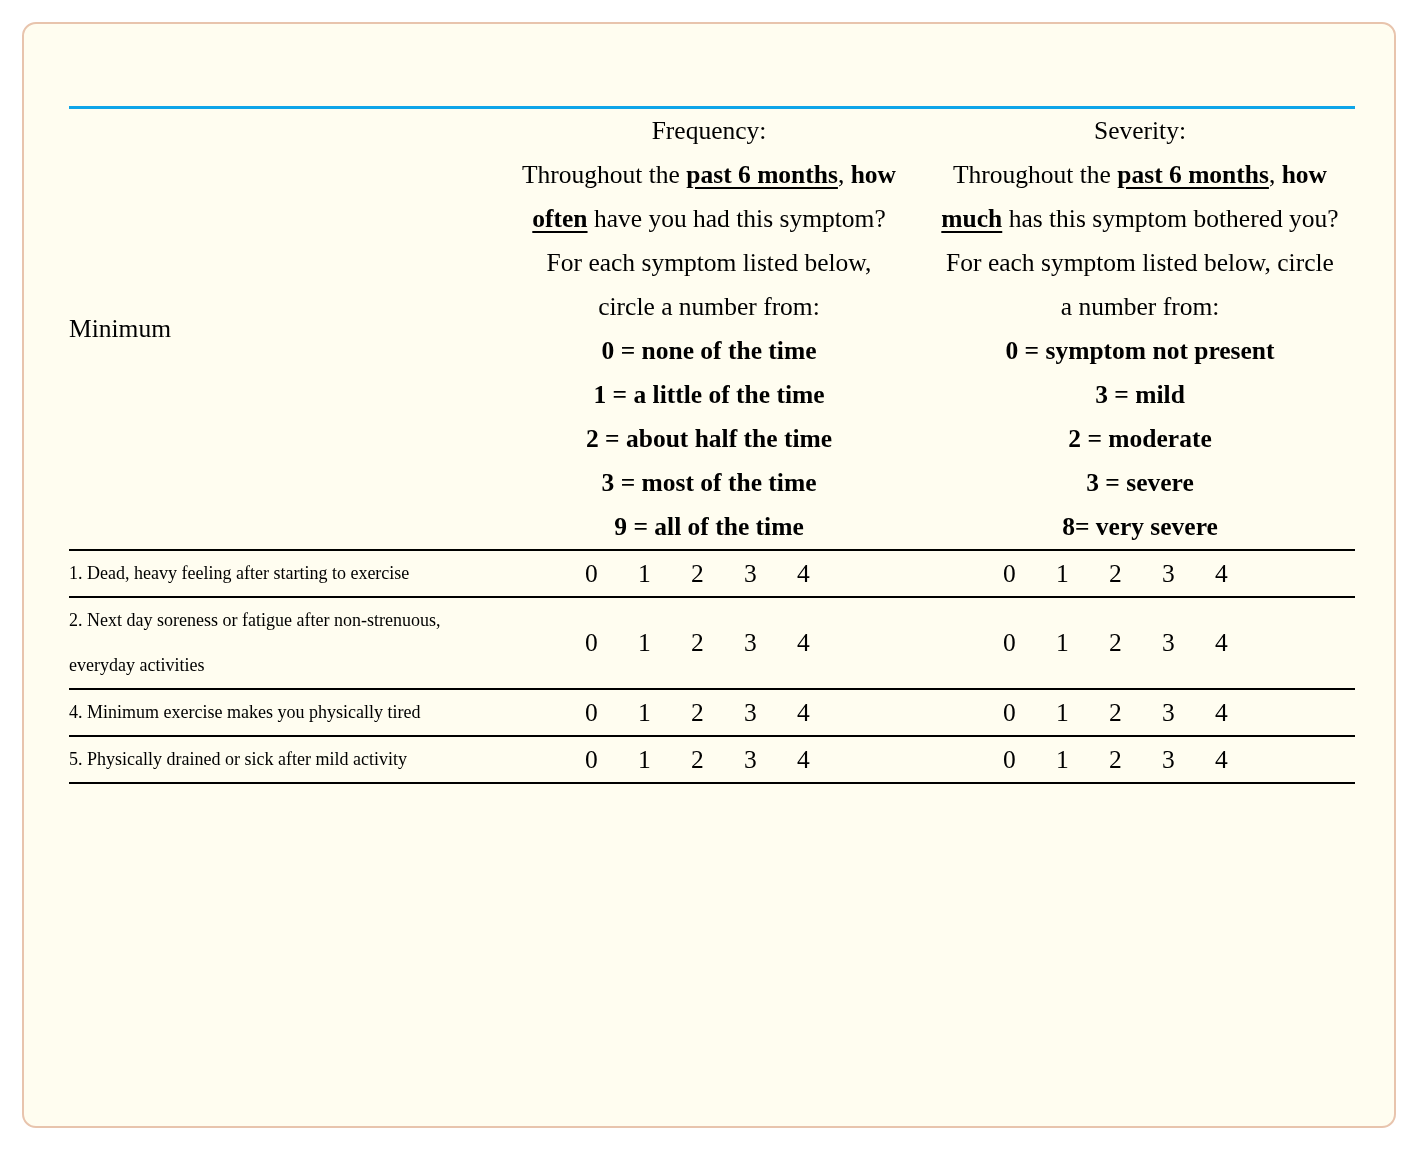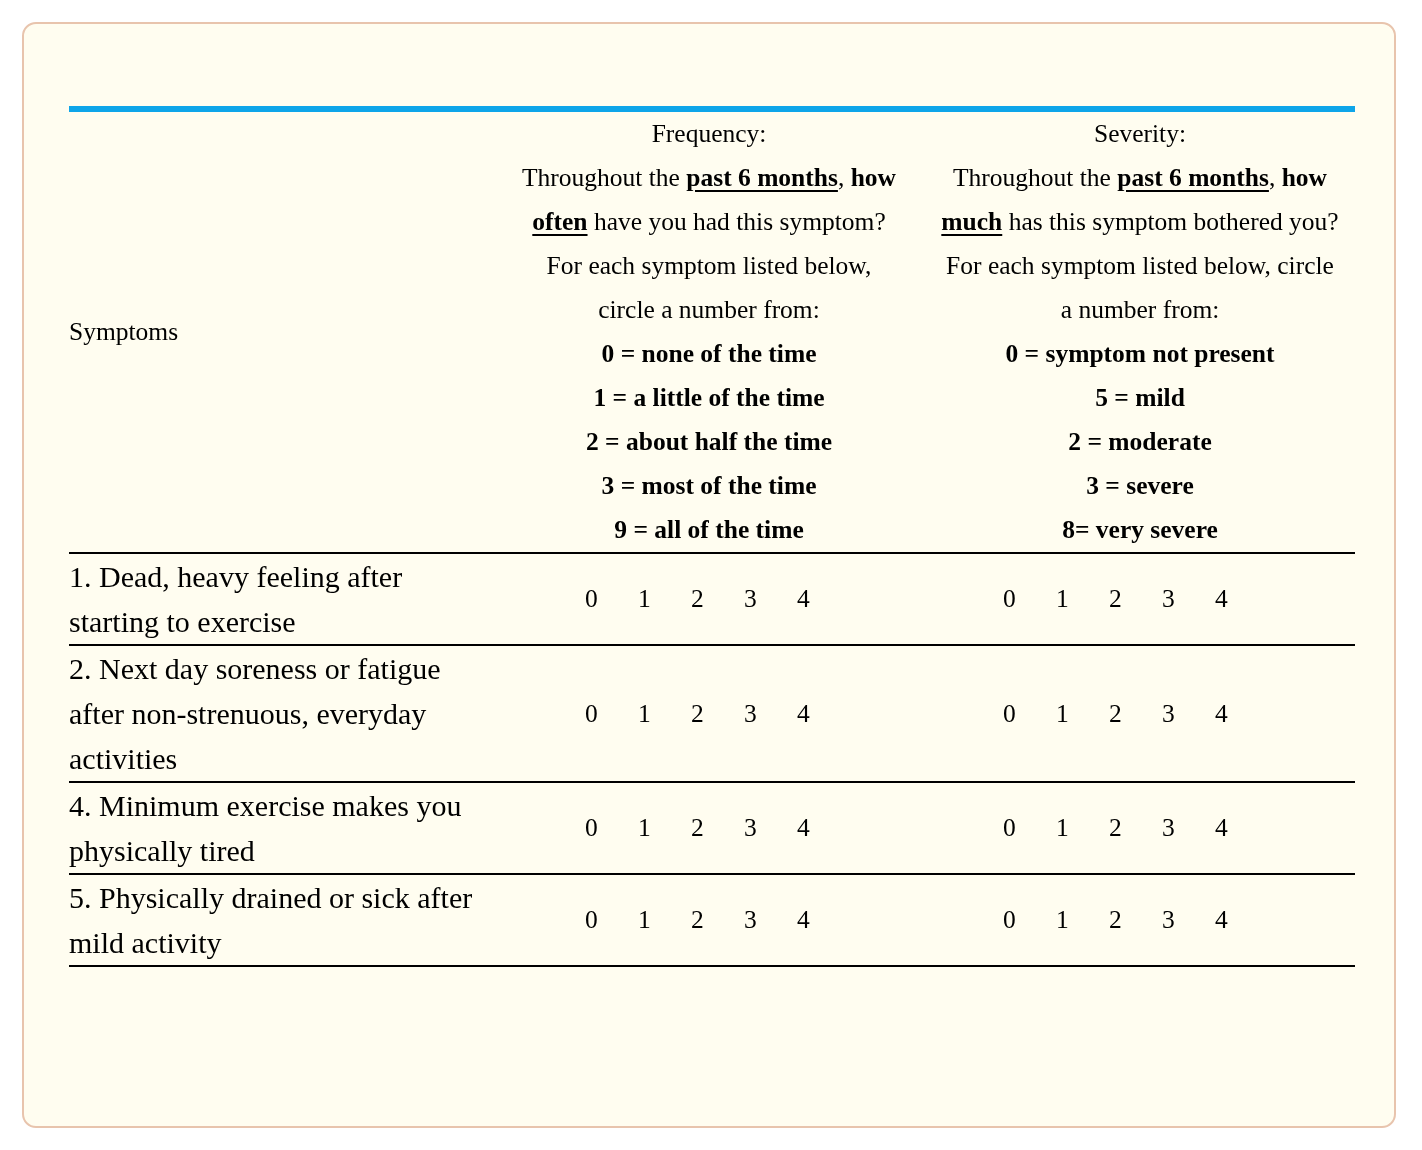--- a/index.html
+++ b/index.html
@@ -40,21 +40,21 @@
     table-layout: fixed;
   }
 
   table.survey td {
     padding: 0;
     vertical-align: middle;
     background: transparent;
   }
 
   .rule-top td {
-    border-top: 6px solid #0ea5e9;
+    border-top: 3px solid #0ea5e9;
     font-family: Liberation Serif, serif;
   }
   .rule-row td {
     border-top: 2.2px solid #000;
   }
   .rule-bottom td {
     border-top: 2.2px solid #000;
   }
 
   
@@ -81,21 +81,21 @@
   }
 
   .sym-head {
     font-size: 25.5px;
     text-align: left;
     padding-left: 22px;
     vertical-align: middle;
   }
 
   .sym-cell {
-    font-size: 30px;
+    font-size: 18px;
     line-height: 45px;
     text-align: left;
     padding: 14px 10px 16px 22px;
     vertical-align: middle;
   }
 
   .nums {
     text-align: left;
     font-size: 25.5px;
     vertical-align: middle;
@@ -116,21 +116,21 @@
   <div class="table-wrap">
     <table class="survey">
       <colgroup>
         <col class="c-sym">
         <col class="c-freq">
         <col class="c-sev">
       </colgroup>
       <tbody>
 
         <tr class="rule-top">
-          <td class="sym-head">Symptoms</td>
+          <td class="sym-head">Minimum</td>
 
           <td class="head-cell">
             <div class="line">Frequency:</div>
             <div class="line"><span>Throughout the </span><b><u>past 6 months</u></b><span>, </span><b>how</b></div>
             <div class="line"><b><u>often</u></b><span> have you had this symptom?</span></div>
             <div class="line">For each symptom listed below,</div>
             <div class="line">circle a number from:</div>
             <div class="line scale-line">0 = none of the time</div>
             <div class="line scale-line">1 = a little of the time</div>
             <div class="line scale-line">2 = about half the time</div>
@@ -138,21 +138,21 @@
             <div class="line scale-line">9 = all of the time</div>
           </td>
 
           <td class="head-cell">
             <div class="line">Severity:</div>
             <div class="line"><span>Throughout the </span><b><u>past 6 months</u></b><span>, </span><b>how</b></div>
             <div class="line"><b><u>much</u></b><span> has this symptom bothered you?</span></div>
             <div class="line">For each symptom listed below, circle</div>
             <div class="line">a number from:</div>
             <div class="line scale-line">0 = symptom not present</div>
-            <div class="line scale-line">5 = mild</div>
+            <div class="line scale-line">3 = mild</div>
             <div class="line scale-line">2 = moderate</div>
             <div class="line scale-line">3 = severe</div>
             <div class="line scale-line">8= very severe</div>
           </td>
         </tr>
 
         <tr class="rule-row">
           <td class="sym-cell">1. Dead, heavy feeling after starting to exercise</td>
           <td class="nums freq">
             <span class="n">0</span><span class="n">1</span><span class="n">2</span><span class="n">3</span><span class="n">4</span>

